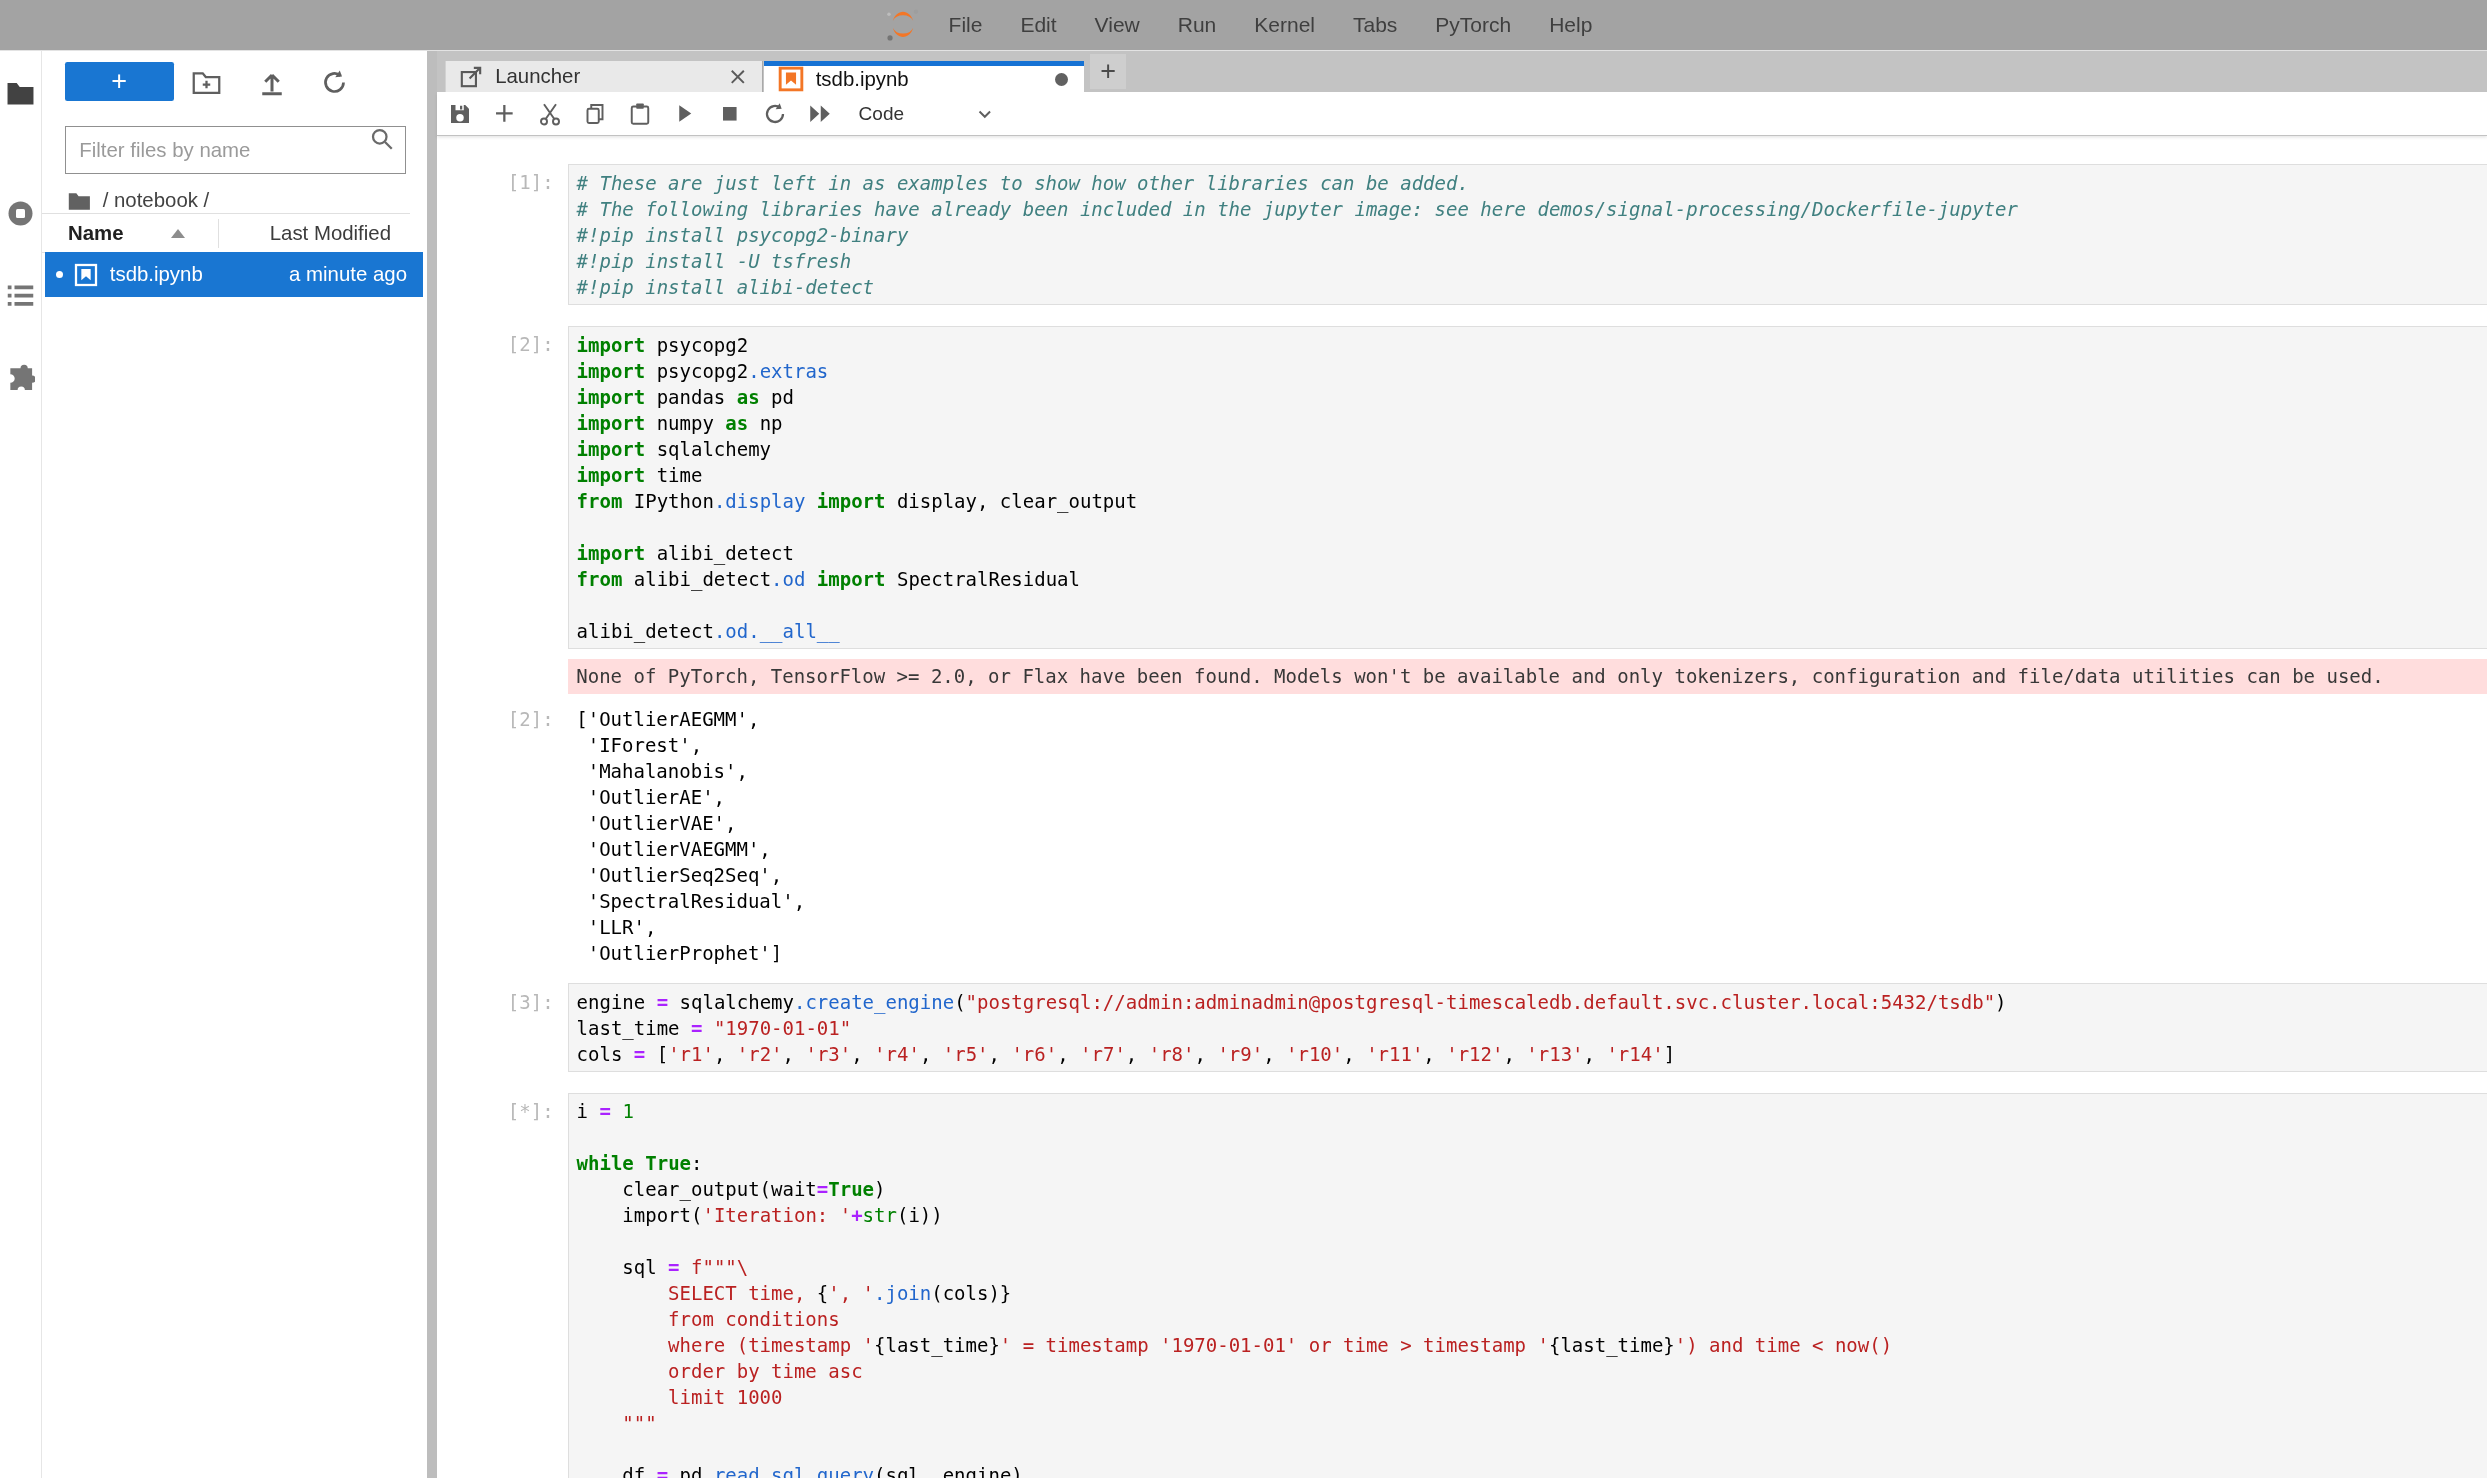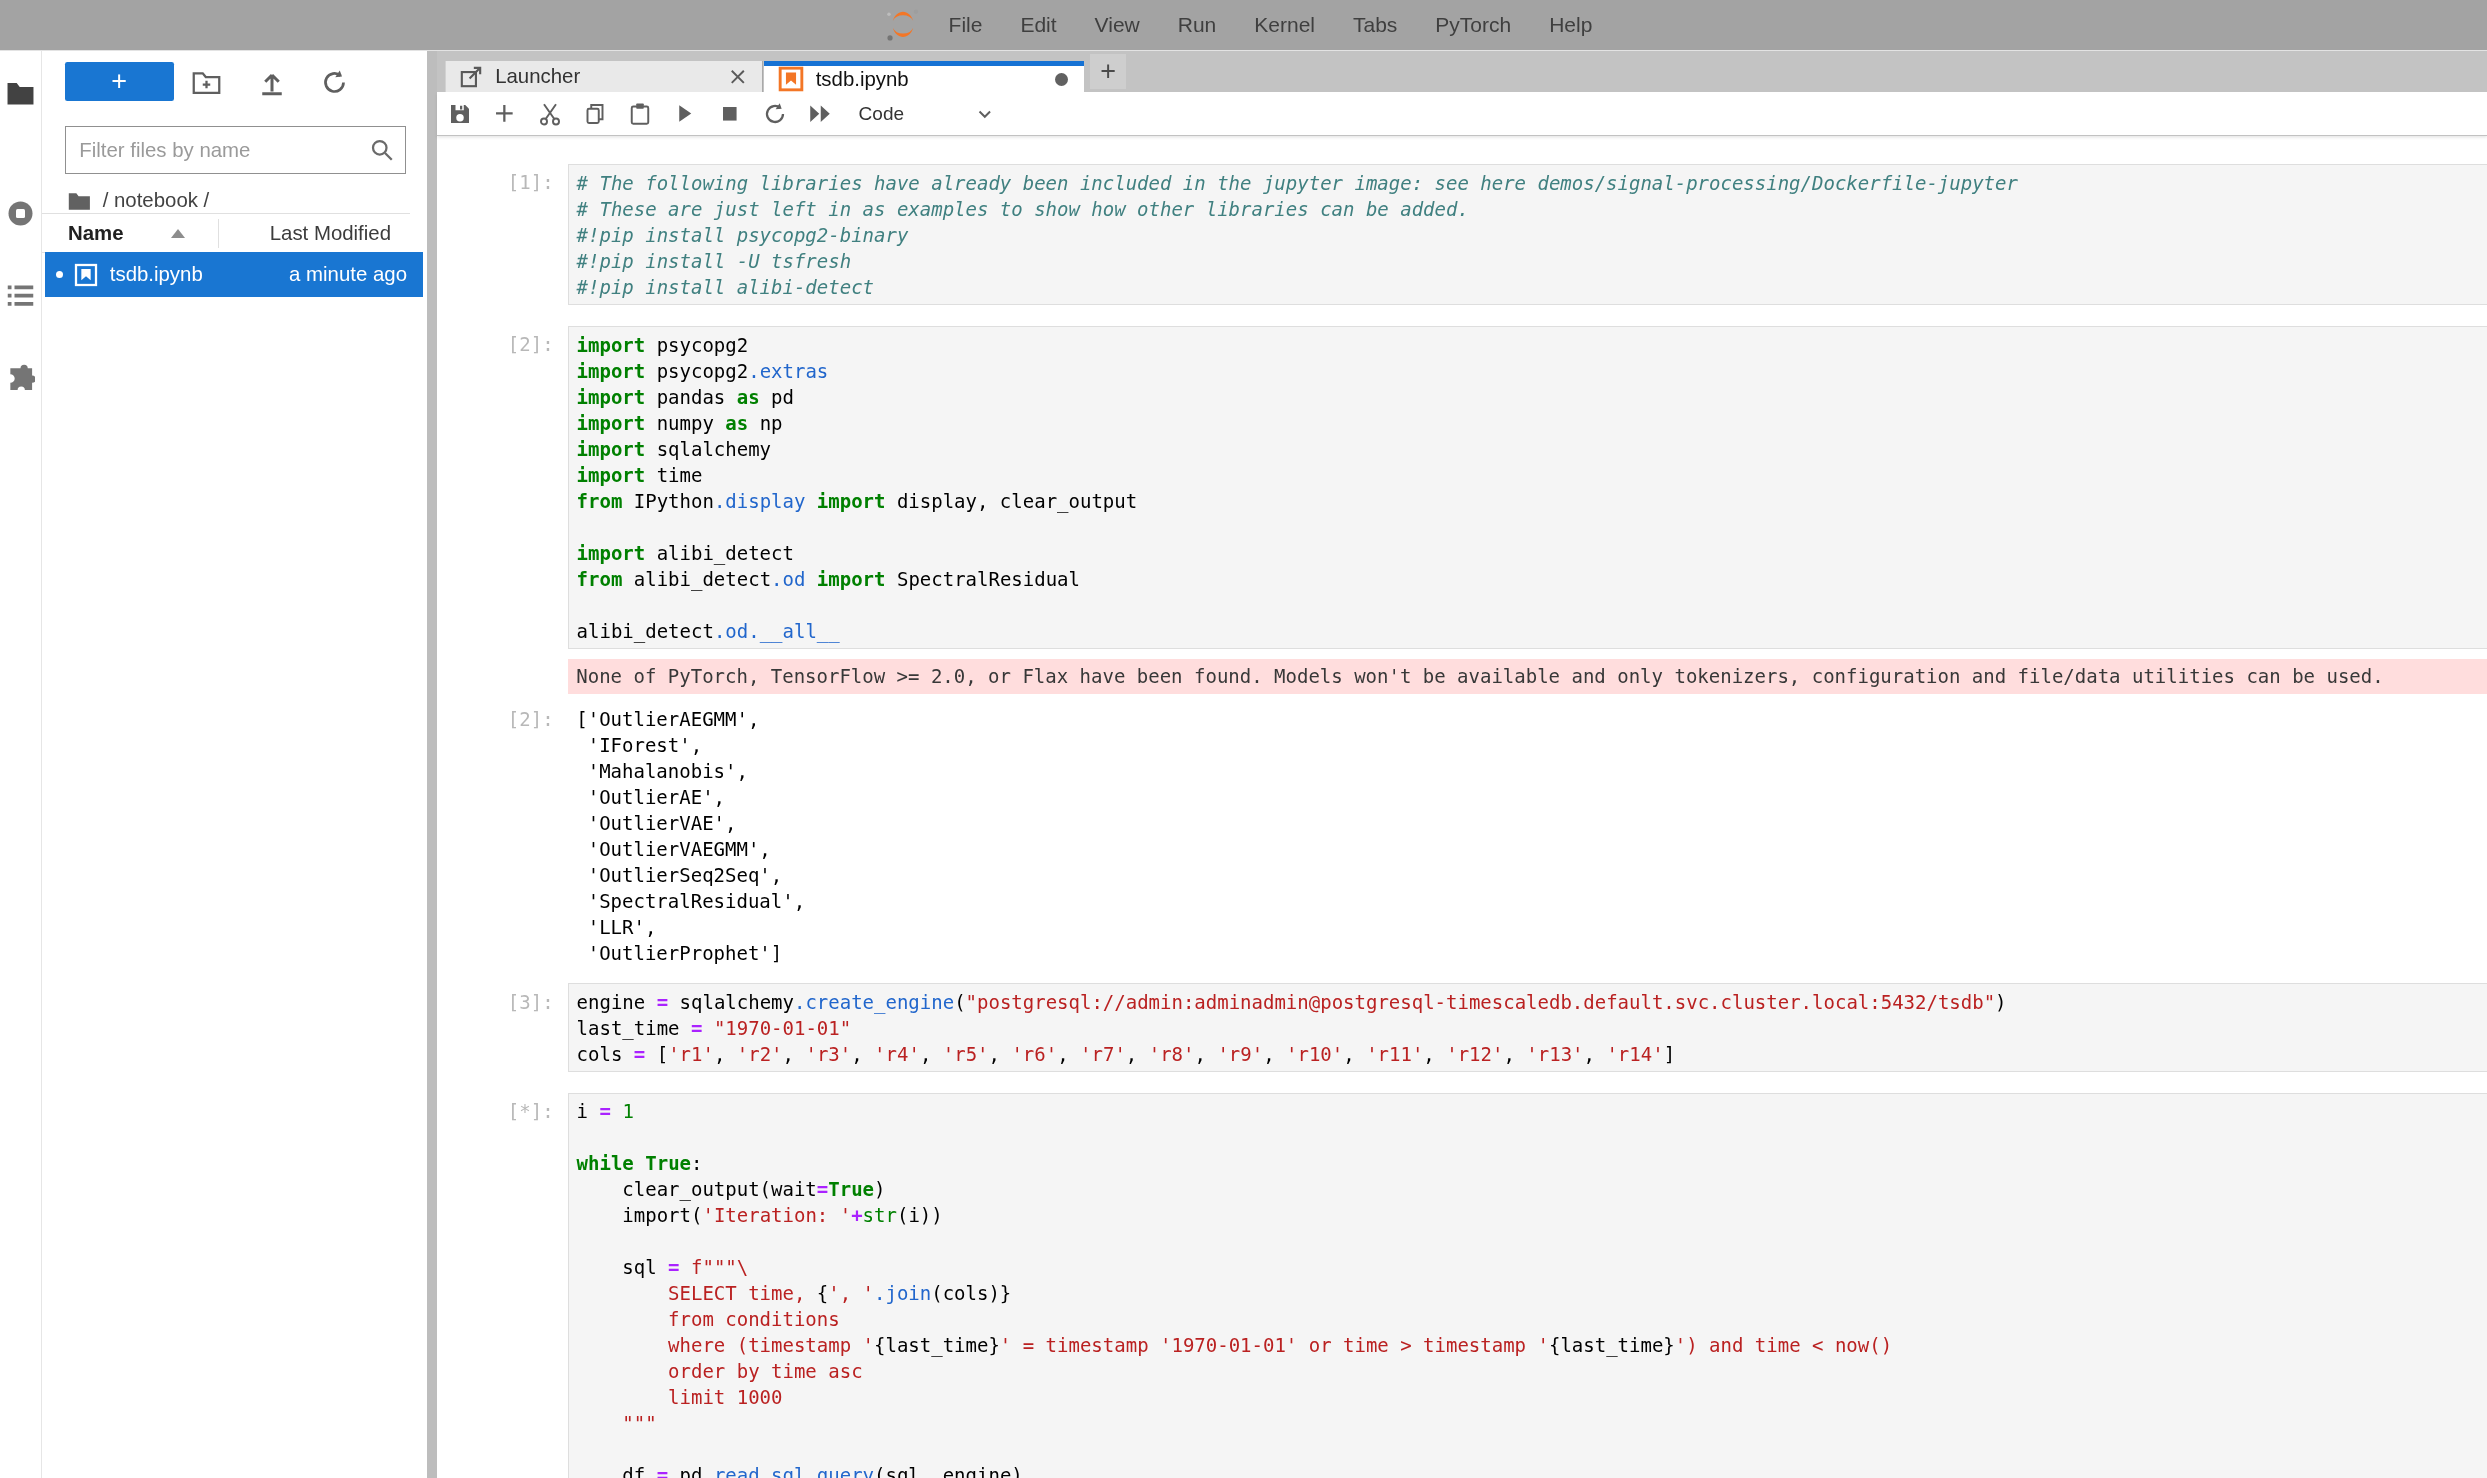--- a/index.html
+++ b/index.html
@@ -19,21 +19,21 @@
                border-right:1.5px solid #e6e6e6;}
   .acticon{width:41px;height:41px;display:flex;align-items:center;justify-content:center;position:absolute;}
 
   
   #filepanel{position:absolute;top:51px;left:42px;width:384px;bottom:0;background:#fff;}
   #fb-toolbar{position:absolute;top:0;left:0;right:0;height:72px;}
   #new-launcher-btn{position:absolute;left:22.7px;top:10.6px;width:109px;height:39px;background:var(--brand,#1976d2);
       border:none;border-radius:2.3px;color:#fff;font-size:27px;line-height:36px;text-align:center;}
   .fb-iconbtn{position:absolute;top:16.6px;width:33px;height:30px;display:flex;align-items:center;justify-content:center;}
   #filterwrap{position:absolute;left:22.7px;top:75px;width:341px;height:48px;border:1.5px solid #909090;
-      background:#fff;display:flex;align-items:center;box-sizing:border-box;gap:24px;}
+      background:#fff;display:flex;box-sizing:border-box;gap:24px;}
   #filterwrap input{border:none;outline:none;flex:1;font-size:20.4px;padding:0 0 0 13.6px;color:#424242;
       font-family:"Liberation Sans",sans-serif;background:transparent;}
   #filterwrap input::placeholder{color:#9a9a9a;}
   #filter-search-icon{margin-right:10.6px;flex:none;}
   #breadcrumb{position:absolute;left:26px;top:136px;height:27px;display:flex;align-items:center;font-size:20.4px;color:#424242;}
   #breadcrumb .crumbtext{margin-left:12px;}
   #listheader{position:absolute;left:0;right:16px;top:162px;height:38px;border-top:0.8px solid #e0e0e0;
       border-bottom:0.8px solid #e0e0e0;display:flex;align-items:center;font-size:20.4px;}
   #col-name{font-weight:bold;color:#212121;margin-left:26px;}
   #sort-caret{width:0;height:0;border-left:7.6px solid transparent;border-right:7.6px solid transparent;
@@ -288,22 +288,22 @@
           </svg>
       </span>
     </div>
   </div>
 
   <div id="content">
     <div id="cells">
         <div class="cellrow" style="margin-top: 26px;">
           <div class="prompt mono">[1]:</div>
           <div class="inputbox mono">
+            <div class="codeline"><span class="tk-com"># These are just left in as examples to show how other libraries can be added.</span></div>
             <div class="codeline"><span class="tk-com"># The following libraries have already been included in the jupyter image: see here demos/signal-processing/Dockerfile-jupyter</span></div>
-            <div class="codeline"><span class="tk-com"># These are just left in as examples to show how other libraries can be added.</span></div>
             <div class="codeline"><span class="tk-com">#!pip install psycopg2-binary</span></div>
             <div class="codeline"><span class="tk-com">#!pip install -U tsfresh</span></div>
             <div class="codeline"><span class="tk-com">#!pip install alibi-detect</span></div>
           </div>
         </div>
         <div class="cellrow" style="margin-top: 21px;">
           <div class="prompt mono">[2]:</div>
           <div class="inputbox mono">
             <div class="codeline"><span class="tk-kw">import</span><span class="tk-txt"> psycopg2</span></div>
             <div class="codeline"><span class="tk-kw">import</span><span class="tk-txt"> psycopg2</span><span class="tk-prop">.extras</span></div>

